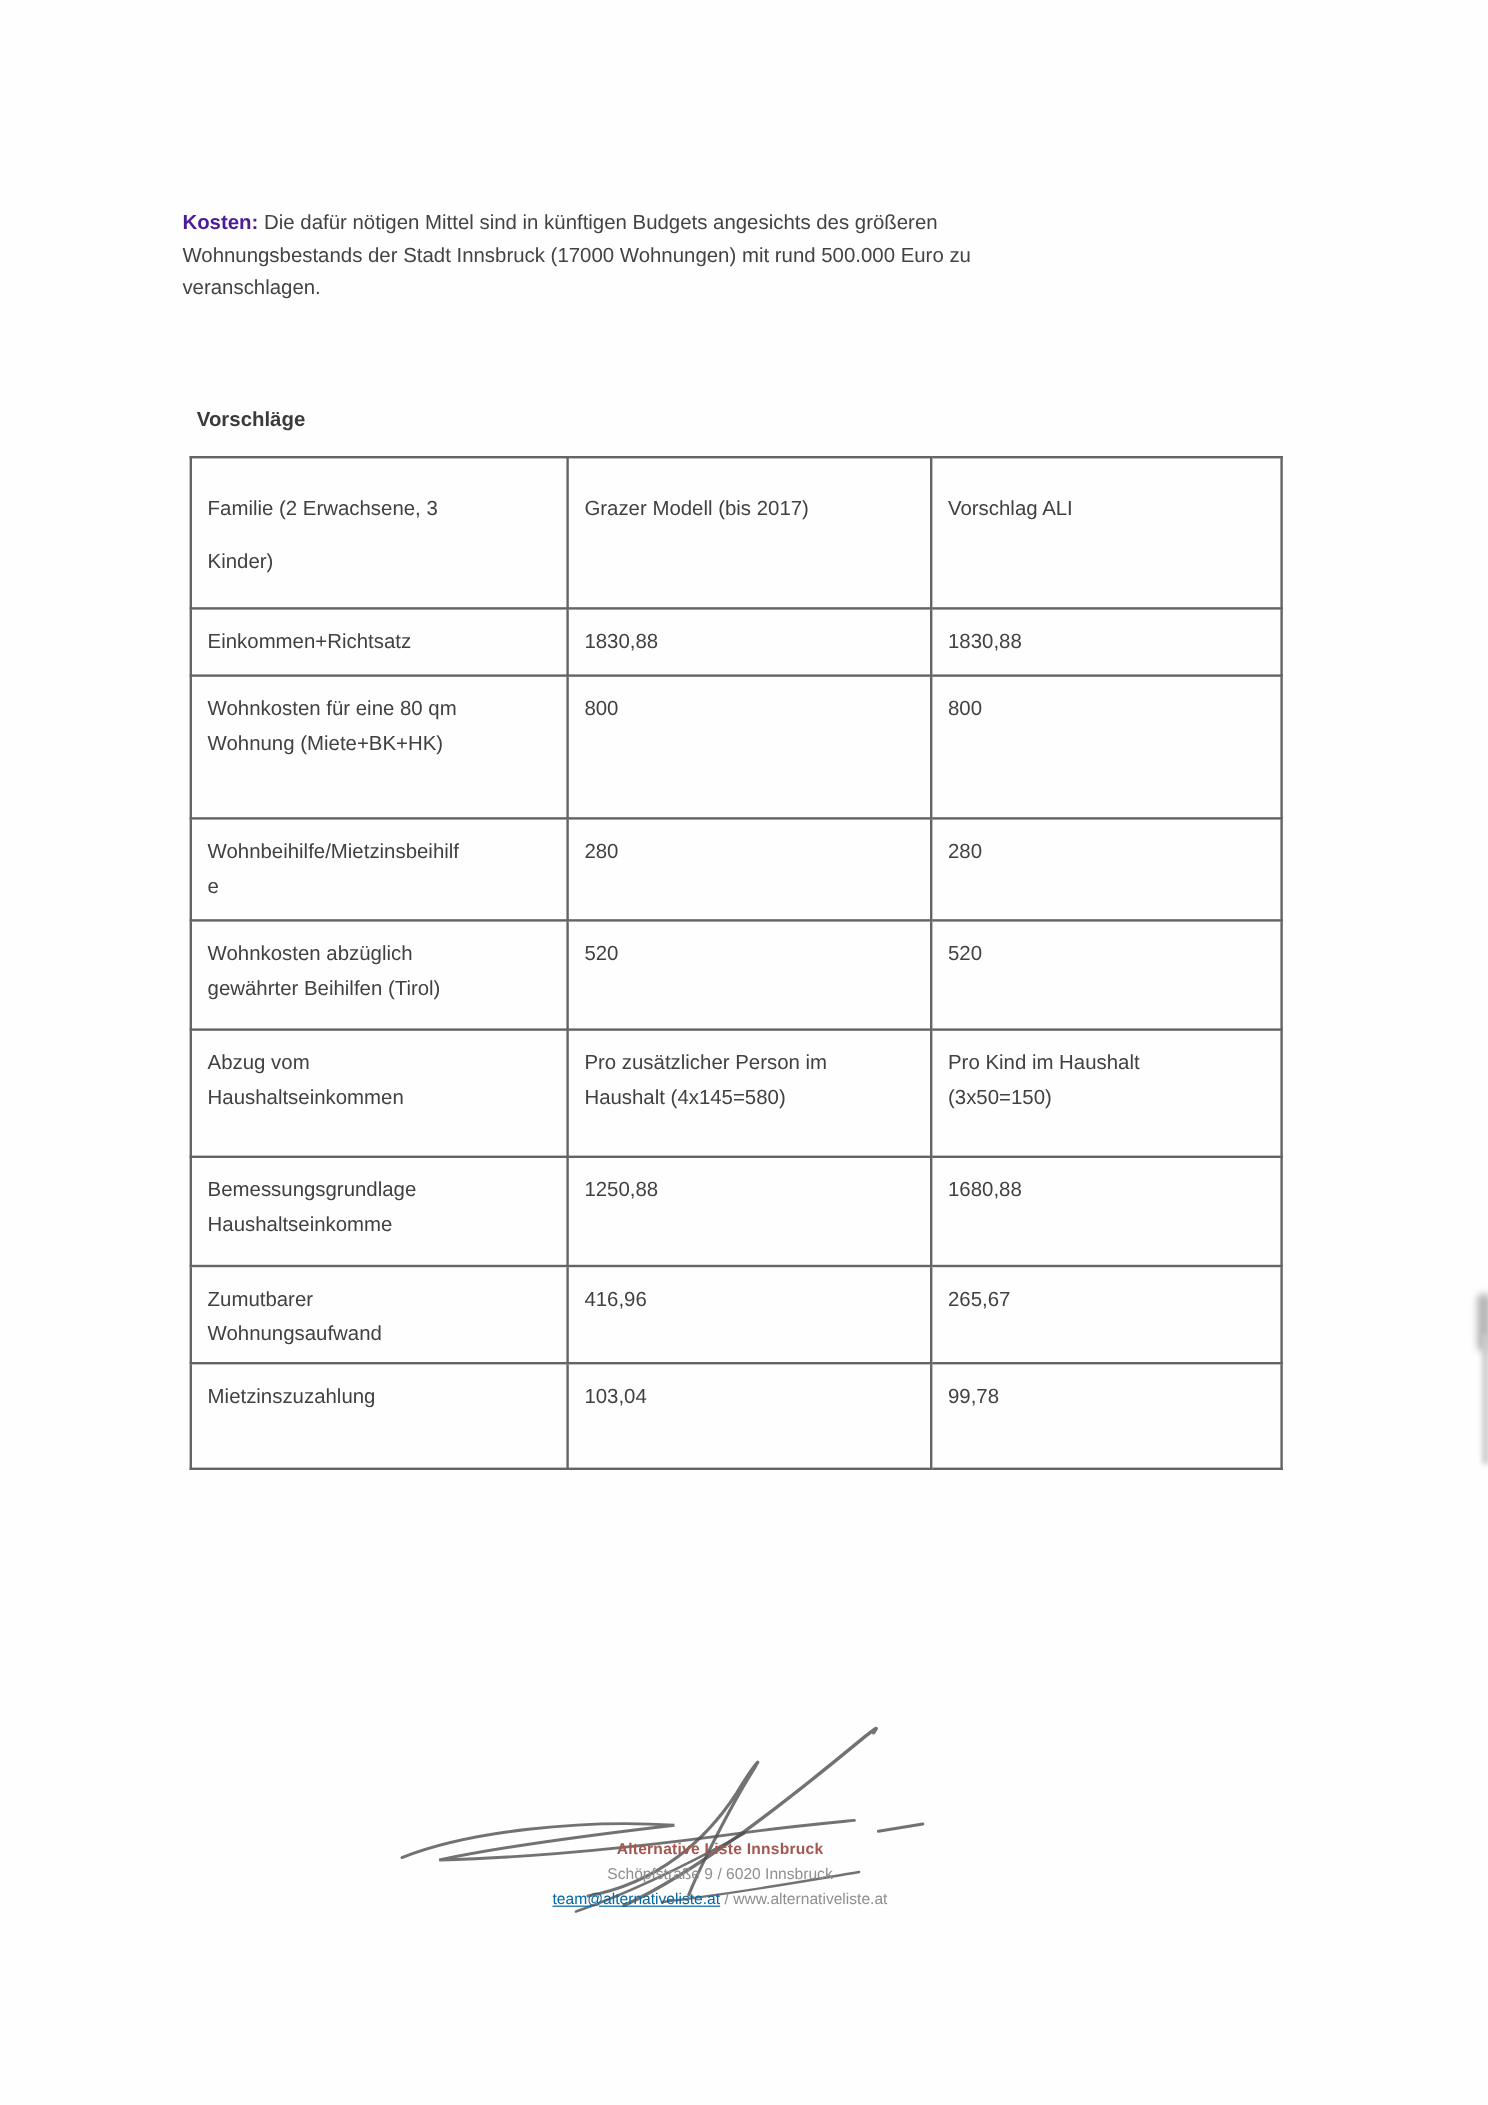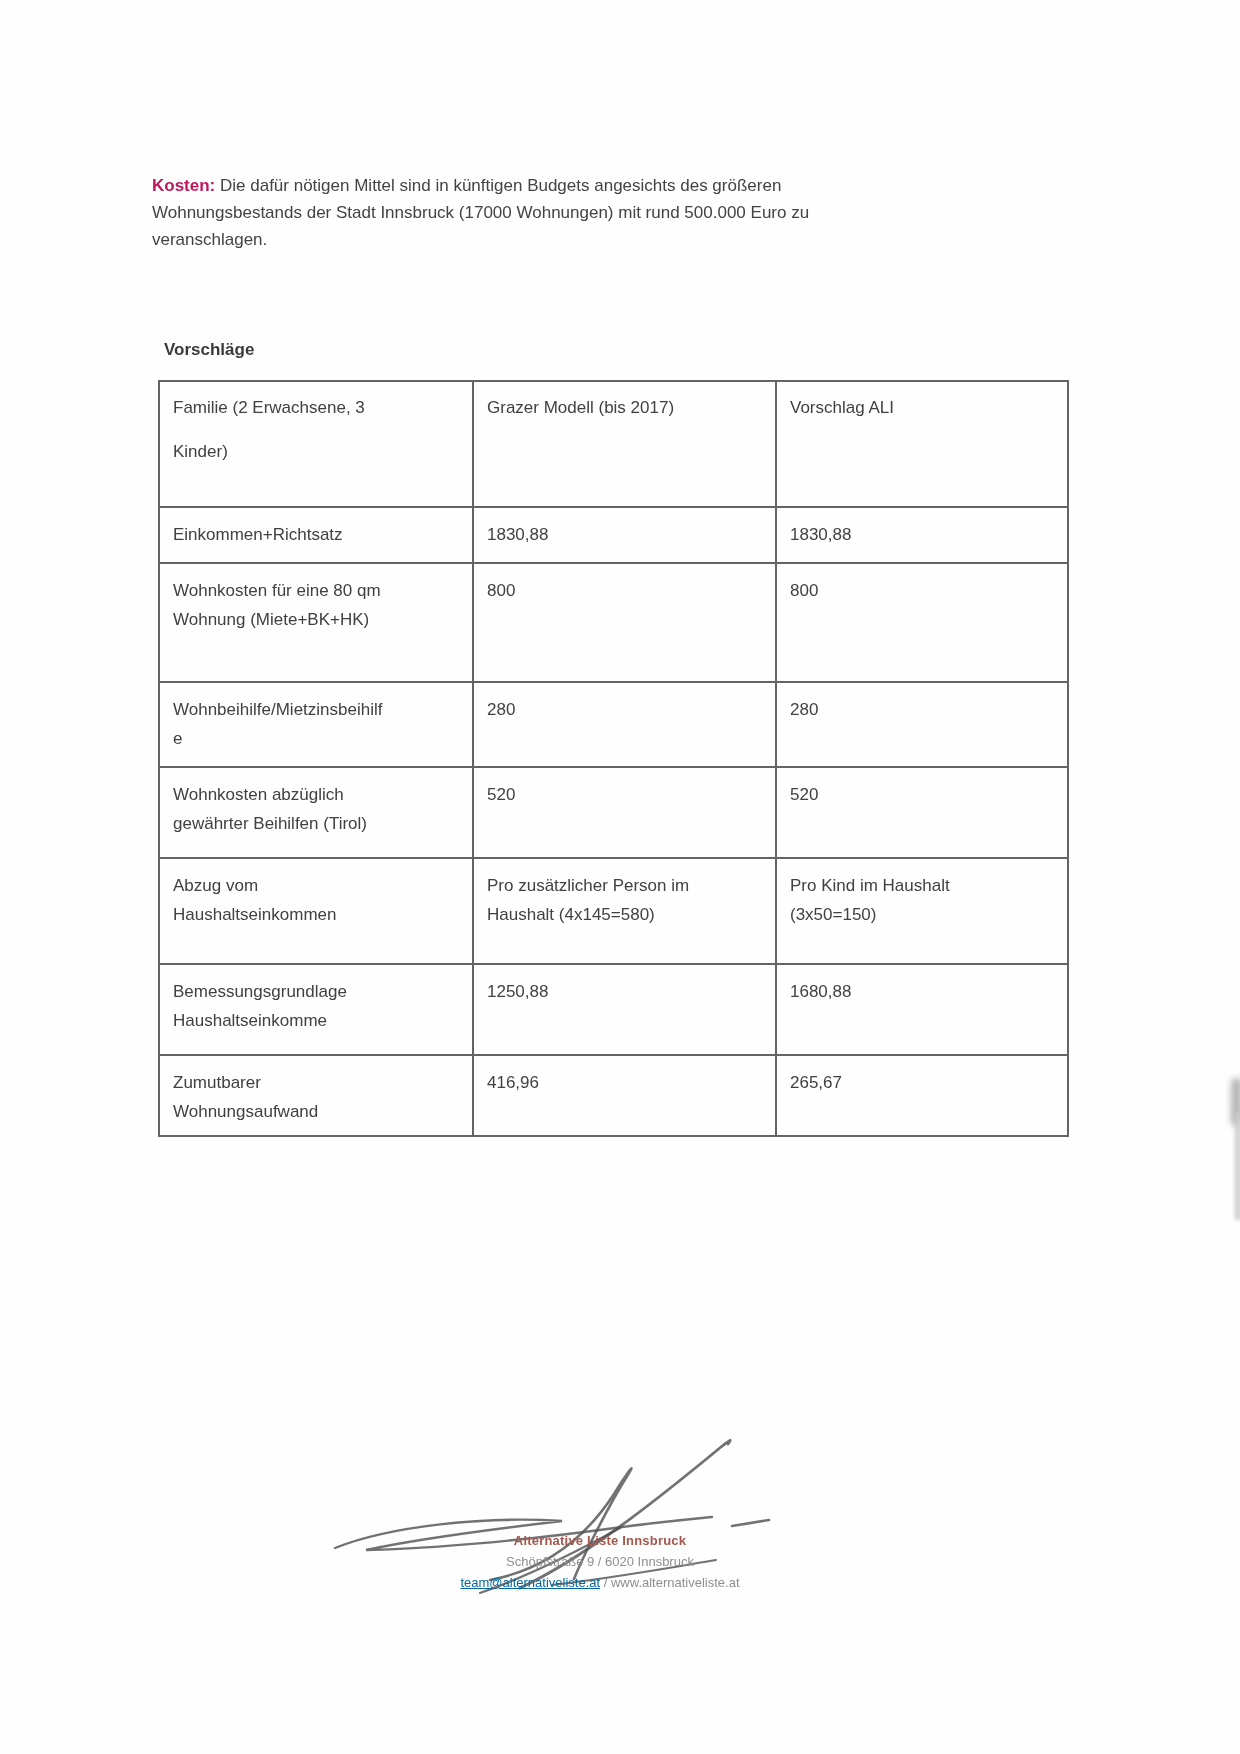--- a/index.html
+++ b/index.html
@@ -9,37 +9,37 @@
     font-family:"Liberation Sans", sans-serif;
     color:#3e3e3e;
     overflow:hidden;
     filter: blur(0.3px);
   }
   .para {
     position:absolute; left:152px; top:172px; width:810px;
     font-size:17px; line-height:27px; margin:0;
     white-space:pre-line; color:#434343;
   }
-  .para strong { color:#be185d; }
+  .para strong { color:#4c1d95; }
   .tbl-title {
     position:absolute; left:164px; top:340px; margin:0;
     font-size:17px; font-weight:bold; color:#3a3a3a;
   }
   table.vt {
     position:absolute; left:158px; top:380px; width:909px;
     border-collapse:collapse; table-layout:fixed;
   }
   table.vt td, table.vt th {
     border:2px solid #646464;
     vertical-align:top; text-align:left;
     padding:12px 12px 6px 13px;
     font-size:17px; font-weight:normal;
     line-height:29px; white-space:pre-line; color:#414141;
   }
-  table.vt tr.hdr th { line-height:44px; padding-top:4px; }
+  table.vt tr.hdr th { line-height:44px; padding-top:20px; }
   .sig { position:absolute; left:320px; top:1420px; }
   .sig path { fill:none; stroke:#4f4f4f; stroke-linecap:round; opacity:.8; }
   .footer {
     position:absolute; top:1530px; left:0; width:1200px;
     text-align:center; font-size:13px; line-height:21px;
   }
   .footer .org  { color:#a4574e; font-weight:bold; letter-spacing:.2px; }
   .footer .addr { color:#8f8f8f; }
   .footer .mail { color:#0369a1; text-decoration:underline; }
   .footer .site, .footer .sep { color:#8f8f8f; }
@@ -108,20 +108,25 @@
 Haushaltseinkomme</td>
       <td>1250,88</td>
       <td>1680,88</td>
     </tr>
     <tr style="height:81px">
       <td>Zumutbarer
 Wohnungsaufwand</td>
       <td>416,96</td>
       <td>265,67</td>
     </tr>
+    <tr style="height:88px">
+      <td>Mietzinszuzahlung</td>
+      <td>103,04</td>
+      <td>99,78</td>
+    </tr>
   </tbody>
     </table>
 
   <svg class="sig" width="500" height="180" viewBox="0 0 500 180" aria-hidden="true">
     <path d="M15,128 C70,106 165,96 242,101 C165,110 92,120 46,130 C125,128 215,119 302,107 C340,102 372,99 392,97" stroke-width="2.4"></path>
     <path d="M170,160 C228,149 268,114 294,74 C304,57 317,40 309,53 C297,72 284,96 271,122 C264,136 258,149 254,159" stroke-width="2.6"></path>
     <path d="M200,168 C262,139 332,84 401,27 C409,21 413,17 408,24" stroke-width="2.8"></path>
     <path d="M300,108 C258,131 209,156 160,173" stroke-width="2.2"></path>
     <path d="M232,165 C292,158 342,149 396,140" stroke-width="2.0"></path>
     <path d="M412,106 L449,100" stroke-width="2.6"></path>

